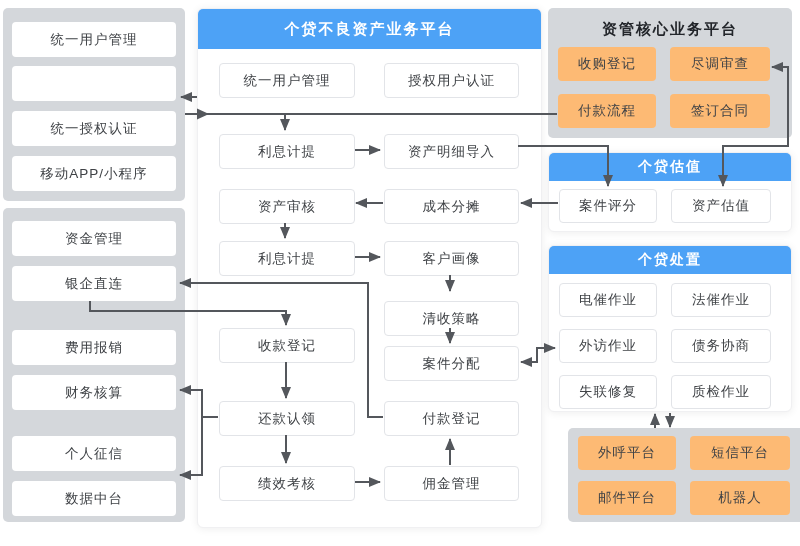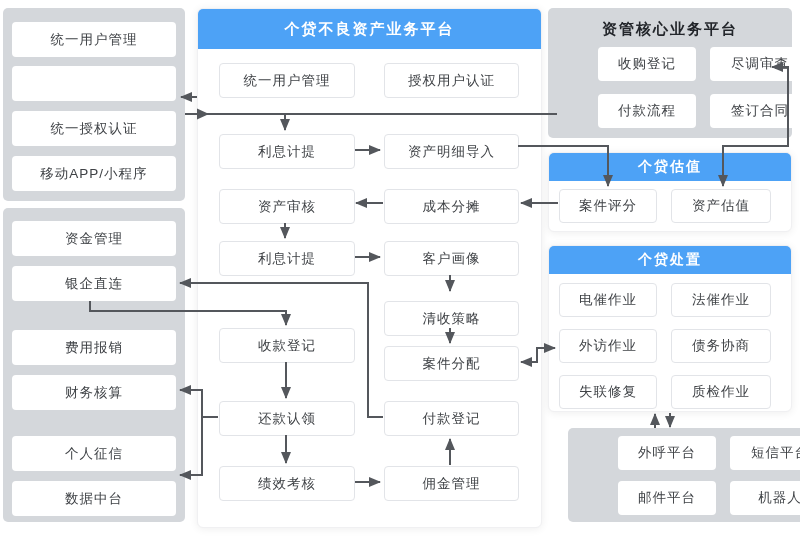--- a/index.html
+++ b/index.html
@@ -13,23 +13,23 @@
   *{margin:0;padding:0;box-sizing:border-box;}
   html,body{background:#fff;}
   body{font-family:"Liberation Sans","DejaVu Sans",sans-serif;}
   .stage{position:relative;width:800px;height:546px;background:#fff;overflow:hidden;}
 
   
   .gpanel{position:absolute;background:var(--panel);border-radius:5px;}
   .gitem{position:absolute;left:9px;width:164px;height:35px;background:#fff;border-radius:4px;
          display:flex;align-items:center;justify-content:center;
          font-size:13.5px;color:var(--text);letter-spacing:1px;}
-  .gitem2{position:absolute;height:34px;background:#ffffff;border-radius:4px;
+  .gitem2{position:absolute;height:34px;background:#fdba74;border-radius:4px;
           display:flex;align-items:center;justify-content:center;
-          font-size:13.5px;color:var(--text);letter-spacing:1px;margin-left:40px;}
+          font-size:13.5px;color:var(--text);letter-spacing:1px;}
 
   
   .card{position:absolute;background:#fff;border:1px solid #f0f0f2;border-radius:6px;
         box-shadow:0 1px 8px rgba(0,0,0,0.07);}
   .chead{position:absolute;left:0;top:0;width:100%;background:var(--accent);
          border-radius:5px 5px 0 0;color:#fff;font-weight:bold;letter-spacing:2px;
          display:flex;align-items:center;justify-content:center;}
   .chead.h40{height:40px;font-size:15px;}
   .chead.h28{height:28px;font-size:14px;}
   .node{position:absolute;height:35px;background:#fff;border:1px solid var(--border);border-radius:4px;

